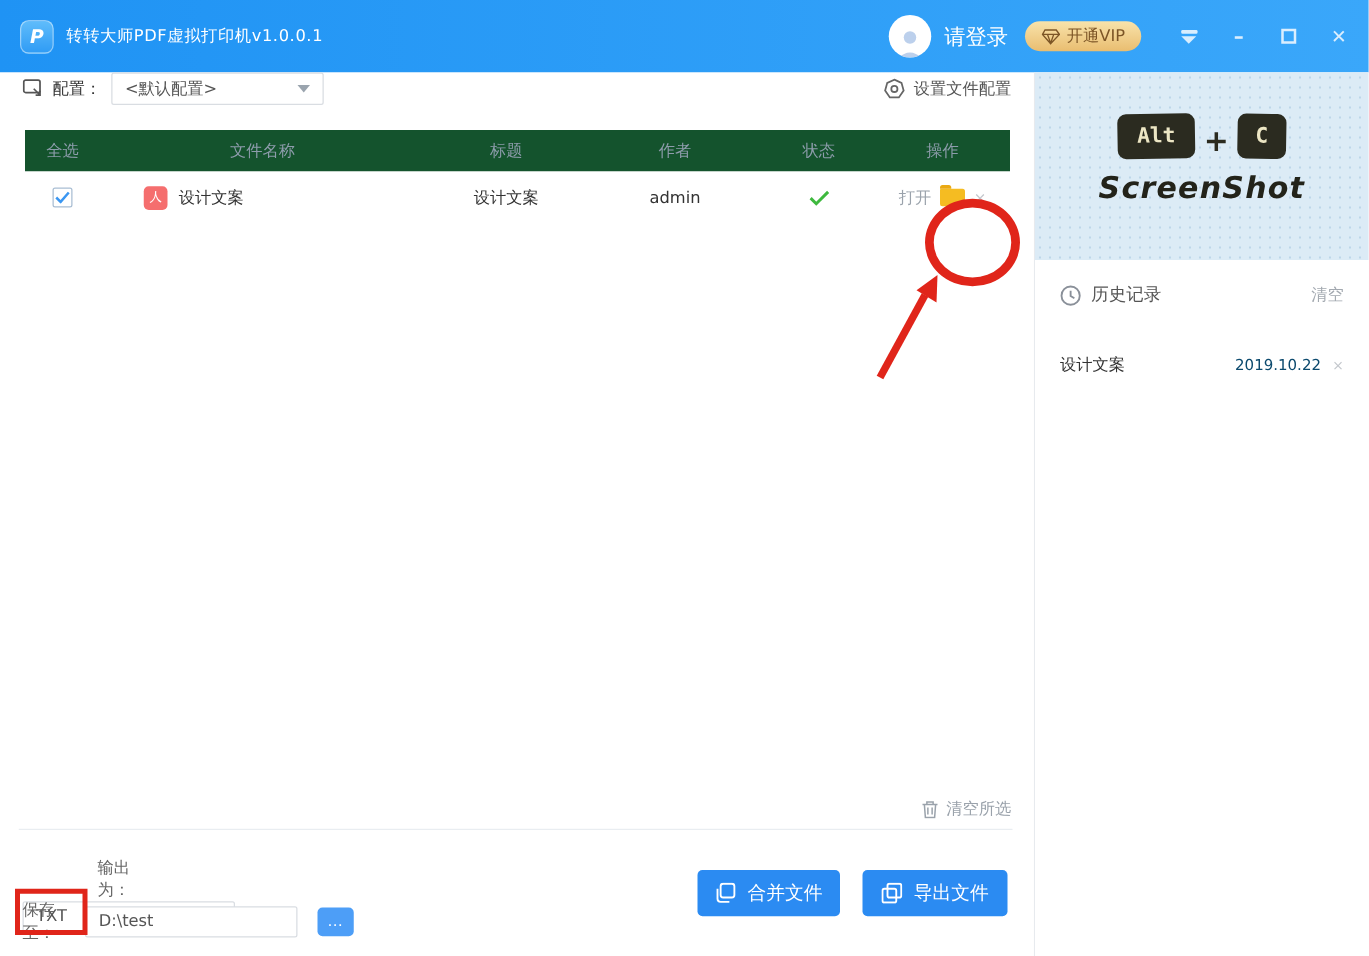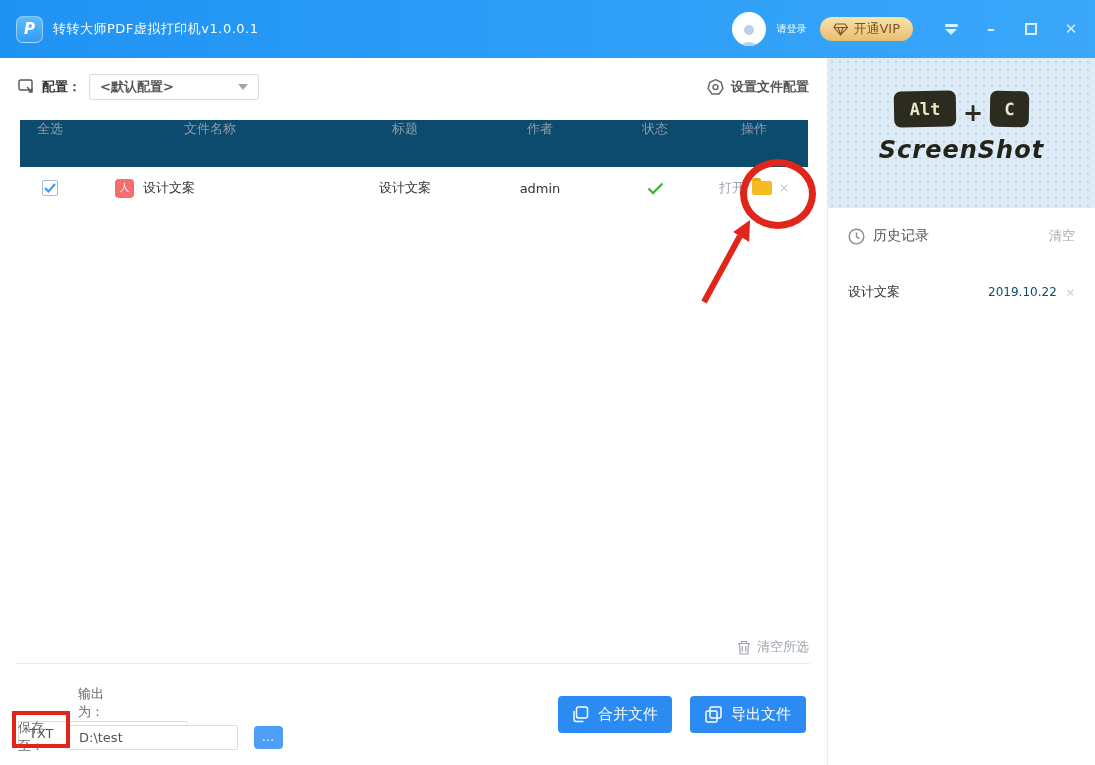--- a/index.html
+++ b/index.html
@@ -5,46 +5,46 @@
   * { margin:0; padding:0; box-sizing:border-box; }
   html,body { width:1095px; height:765px; }
   body { font-family:"DejaVu Sans","Liberation Sans",sans-serif; background:#fff; position:relative; overflow:hidden; }
 
   
   .titlebar { height:58px; background:linear-gradient(90deg,#1f93f4,#3aa7fa); display:flex; align-items:center; padding:0 16px; }
   .logo { width:27px; height:27px; border-radius:7px; background:linear-gradient(180deg,#5fbcfb,#2f9cf5); border:1px solid rgba(255,255,255,.45); display:flex; align-items:center; justify-content:center; color:#fff; font-size:15px; font-style:italic; font-weight:bold; }
   .app-title { color:#ffffff; font-size:13px; margin-left:10px; letter-spacing:.5px; }
   .tb-right { margin-left:auto; display:flex; align-items:center; }
   .avatar { width:34px; height:34px; border-radius:50%; background:#ffffff; display:flex; align-items:flex-end; justify-content:center; overflow:hidden; }
-  .login { color:#ffffff; font-size:10px; margin:0 14px 0 10px; cursor:pointer; }
+  .login { color:#ffffff; font-size:17px; margin:0 14px 0 10px; cursor:pointer; }
   .vip-pill { height:24px; padding:0 13px; border-radius:12px; background:linear-gradient(180deg,#f8e3ab,#e9bd70); color:#7c5526; font-size:13px; display:flex; align-items:center; gap:5px; cursor:pointer; }
   .win-controls { display:flex; align-items:center; gap:24px; margin-left:30px; }
   .wc { color:#dbeefe; cursor:pointer; display:flex; align-items:center; justify-content:center; width:16px; height:16px; }
   .collapse-icon { display:flex; flex-direction:column; align-items:center; gap:2px; }
   .collapse-icon .bar { width:13px; height:3px; background:#d9eefe; border-radius:1px; }
   .collapse-icon .tri { width:0; height:0; border-left:6px solid transparent; border-right:6px solid transparent; border-top:6px solid #d9eefe; }
   .min-glyph { font-size:16px; font-weight:bold; line-height:10px; }
   .max-box { width:12px; height:12px; border:2px solid #dbeefe; }
   .close-glyph { font-size:15px; font-weight:bold; }
 
   
   .content { display:flex; height:707px; }
   .main { width:827px; position:relative; background:#fff; }
   .sidebar { width:268px; border-left:1px solid #e7eaee; background:#fff; }
 
   
-  .config-row { display:flex; align-items:center; padding:16px 18px 12px 18px;font-weight:bold; }
+  .config-row { display:flex; align-items:center; padding:0 18px 12px 18px; }
   .config-label { color:#333; font-size:13px; margin-left:7px; }
   .select-box { width:170px; height:26px; border:1px solid #d9dde2; border-radius:2px; background:#fff; display:flex; align-items:center; padding:0 10px; color:#555; font-size:13px; margin-left:8px; cursor:pointer; }
   .select-box .caret { margin-left:auto; width:0; height:0; border-left:5px solid transparent; border-right:5px solid transparent; border-top:6px solid #9aa4ae; }
   .file-config { margin-left:auto; display:flex; align-items:center; gap:6px; color:#555; font-size:13px; cursor:pointer; }
 
   
   .table { margin:8px 19px 0 20px; width:788px; font-size:13px; }
-  .t-head { display:flex; height:47px; align-items:flex-start; background:#0c4a6e; color:#8d9cab; }
+  .t-head { display:flex; height:33px; align-items:center; background:#14532d; color:#8d9cab; }
   .t-row { display:flex; height:42px; align-items:center; color:#333; }
   .c1 { width:60px; text-align:center; display:flex; justify-content:center; }
   .c2 { width:260px; }
   .c3 { width:130px; text-align:center; }
   .c4 { width:140px; text-align:center; }
   .c5 { width:90px; display:flex; justify-content:center; }
   .c6 { width:108px; display:flex; justify-content:center; align-items:center; gap:7px; }
   .th { justify-content:center; text-align:center; }
   .file-cell { display:flex; align-items:center; gap:9px; padding-left:35px; }
   .checkbox { width:16px; height:16px; border:1px solid #a9bed3; border-radius:2px; background:#fff; display:flex; align-items:center; justify-content:center; cursor:pointer; }

